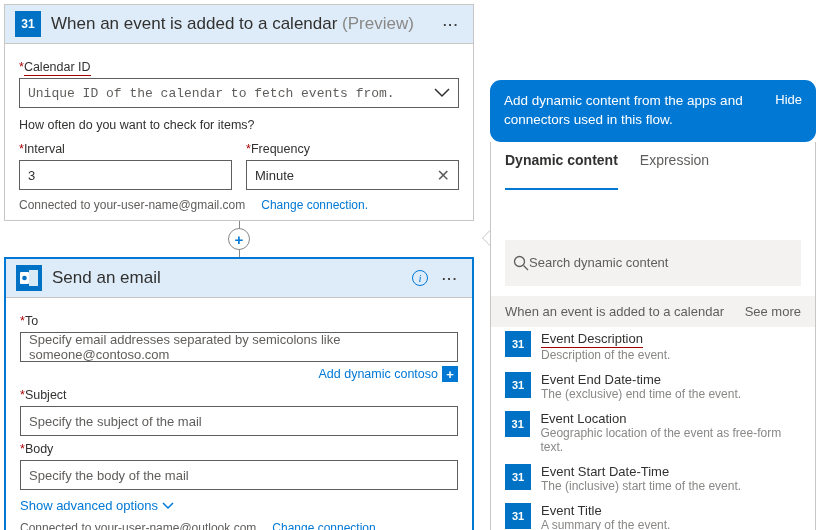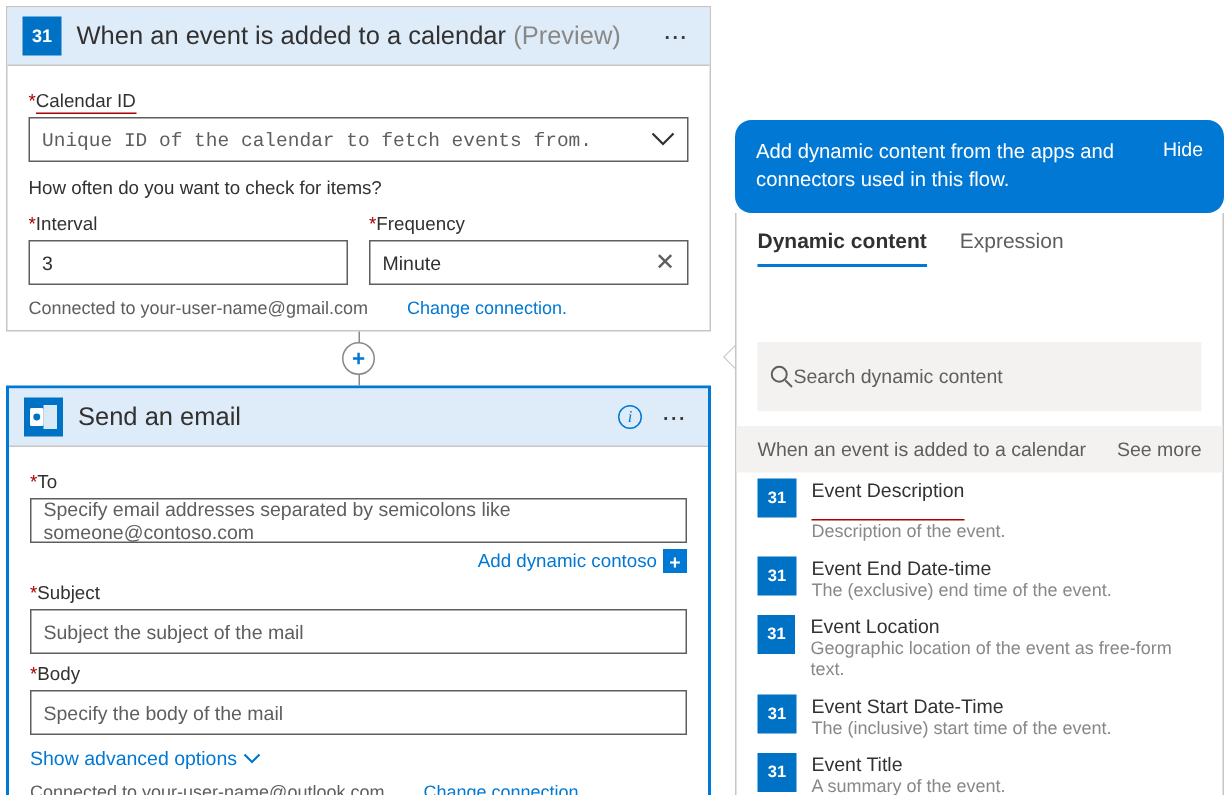--- a/index.html
+++ b/index.html
@@ -48,21 +48,21 @@
     color: #605e5c;
     font-size: 13px;
     background:#fff;
   }
   .input-box.select { justify-content: space-between; color:#323130;font-family:Liberation Mono, monospace; }
   .input-box.select .ph { color:#605e5c; }
   .two-col { display: flex; gap: 14px; margin-top:4px;}
   .two-col .col { flex:1; }
   .interval-input { color:#323130; }
   .freq-box { justify-content:space-between; color:#323130;}
-  .helper-row { font-size:12px; color:#605e5c; margin-top:8px; display:flex; gap:26px; align-items:center;}
+  .helper-row { font-size:12px; color:#605e5c; margin-top:8px; display:flex; gap:16px; align-items:center;}
   .link { color:#0078d4; cursor:pointer; }
   .connector {
     display:flex; justify-content:center; align-items:center; height:36px; position:relative;
   }
   .connector .line { width:1px; background:#8a8886; height:100%; position:absolute;}
   .plus-circle {
     width:22px;height:22px;border:1px solid #8a8886;border-radius:50%;
     background:#fff;display:flex;align-items:center;justify-content:center;
     color:#0078d4;font-size:15px; z-index:1; font-weight:bold;
   }
@@ -84,31 +84,31 @@
   .show-adv { color:#0078d4; font-size:13px; margin-top:8px; display:flex; align-items:center; gap:4px;}
 
   
   .blue-banner {
     background:#0078d4; color:#fff; padding:12px 14px;
     display:flex; justify-content:space-between; align-items:flex-start; gap:12px;border-radius:11px;
   }
   .blue-banner .msg { font-size:13.5px; line-height:1.4; }
   .dyn-panel { border:1px solid #c8c6c4; border-top:none; background:#fff; flex:1; display:flex; flex-direction:column;}
   .tab-row { display:flex; gap:22px; padding:10px 14px 0 14px; }
-  .tab { font-size:14px; padding-bottom:8px; color:#605e5c; cursor:pointer;}
+  .tab { font-size:14px; padding-bottom:20px; color:#605e5c; cursor:pointer;}
   .tab.active { color:#323130; font-weight:600; border-bottom:2px solid #0078d4;}
   .search-wrap { padding:10px 14px;}
   .search-box {
     background:#f3f2f1; height:46px; display:flex; align-items:center; padding:0 8px; gap:0; color:#605e5c;margin-top:40px;
   }
   .group-hdr { background:#f3f2f1; padding:8px 14px; display:flex; justify-content:space-between; color:#605e5c; font-size:13px;}
   .item-list { padding:4px 14px 8px 14px; display:flex; flex-direction:column; gap:10px;}
   .dyn-item { display:flex; gap:10px; align-items:flex-start; cursor:pointer;}
   .dyn-item .txt .t { font-size:13px; color:#323130; }
-  .dyn-item .txt .t.underline { border-bottom:1px solid #a80000; display:inline-block; padding-bottom:12px;}
+  .dyn-item .txt .t.underline { border-bottom:1px solid #a80000; display:inline-block; padding-bottom:1px;}
   .dyn-item .txt .d { font-size:12px; color:#8a8886; }
   .mini-tile {
     width:26px;height:26px;background:#0072c6;color:#fff;display:flex;align-items:center;justify-content:center;font-size:11px;font-weight:bold;
   }
   .callout-arrow {
     position:absolute; left:-8px; top:226px; width:0;height:0;
     border-top:8px solid transparent;border-bottom:8px solid transparent;border-right:8px solid #c8c6c4;
   }
   .callout-arrow::after{
     content:""; position:absolute; left:1px; top:-7px;
@@ -188,21 +188,21 @@
         <div class="label-row"><span class="red-ast">*</span><span>To</span></div>
         <div class="input-box">
             <span>Specify email addresses separated by semicolons like someone@contoso.com</span>
           </div>
         <div class="add-dyn-row">
           <span class="link">Add dynamic contoso</span>
           <span class="plus-badge">+</span>
         </div>
         <div class="label-row"><span class="red-ast">*</span><span>Subject</span></div>
         <div class="input-box">
-            <span>Subject the subject of the mail</span>
+            <span>Specify the subject of the mail</span>
           </div>
         <div class="label-row"><span class="red-ast">*</span><span>Body</span></div>
         <div class="input-box">
             <span>Specify the body of the mail</span>
           </div>
 
         <div class="show-adv">
           <span>Show advanced options</span>
           <span class="chev-down">
             <svg width="12" height="8" viewBox="0 0 12 8">

